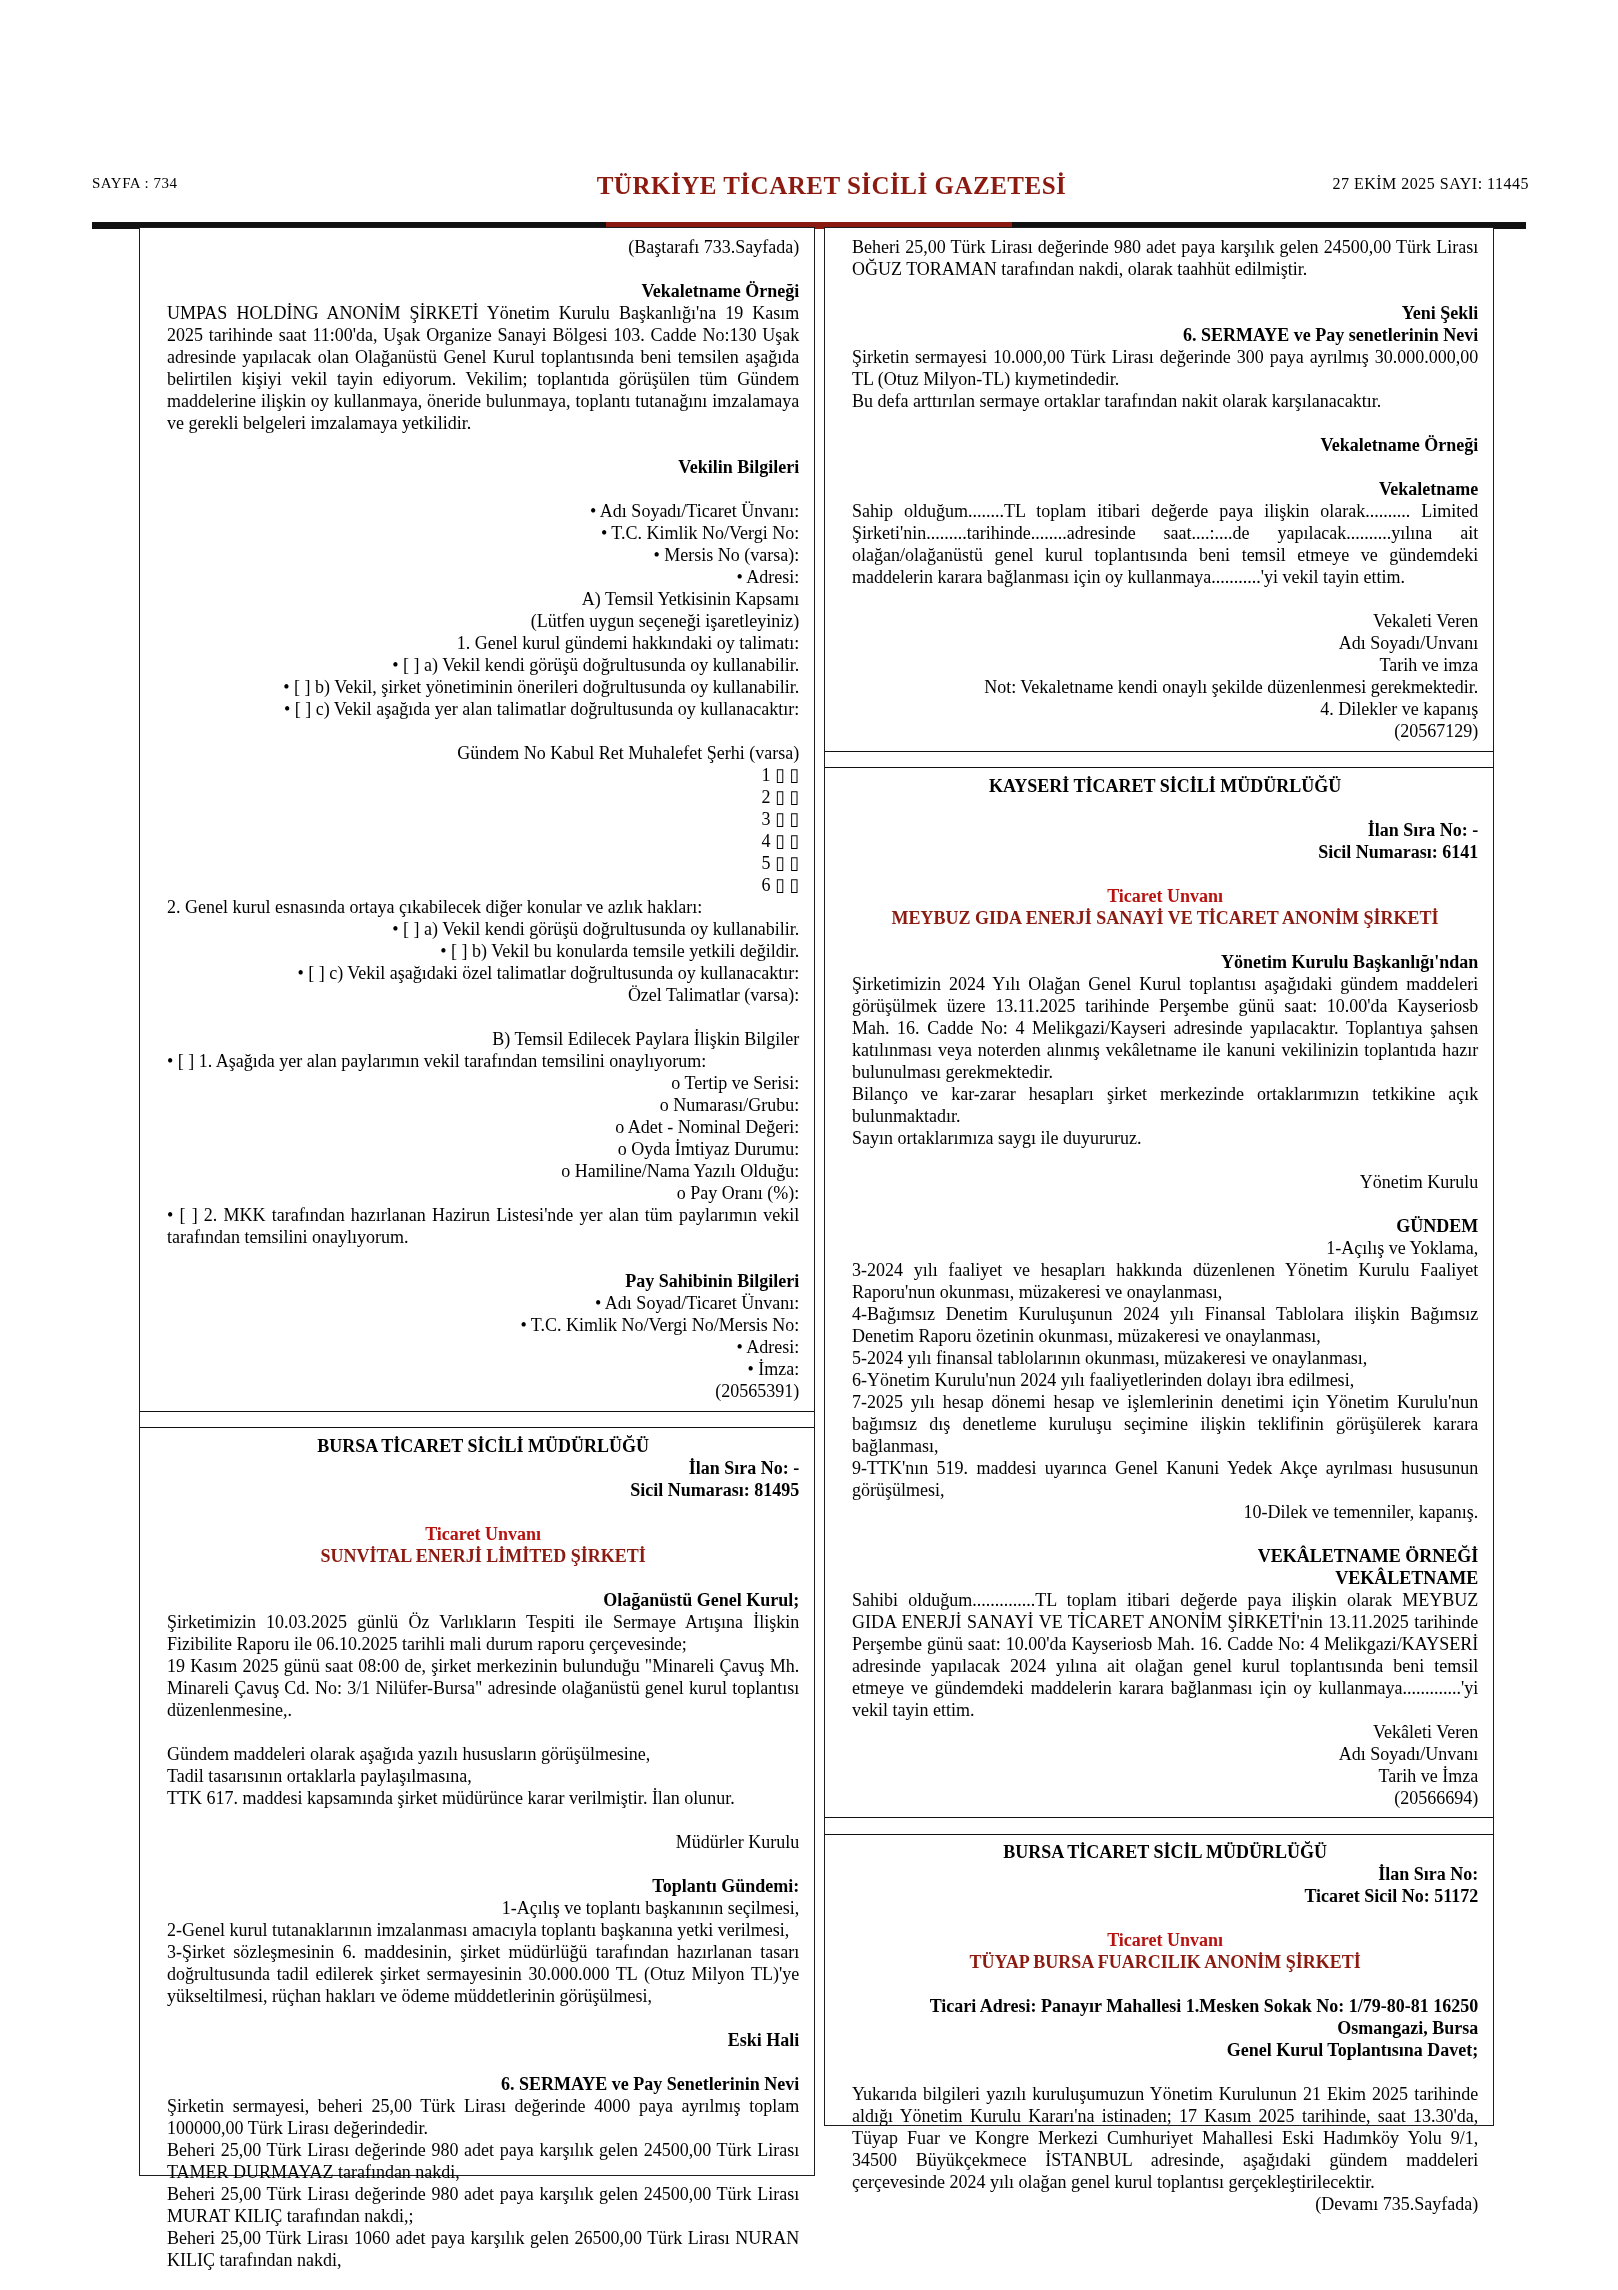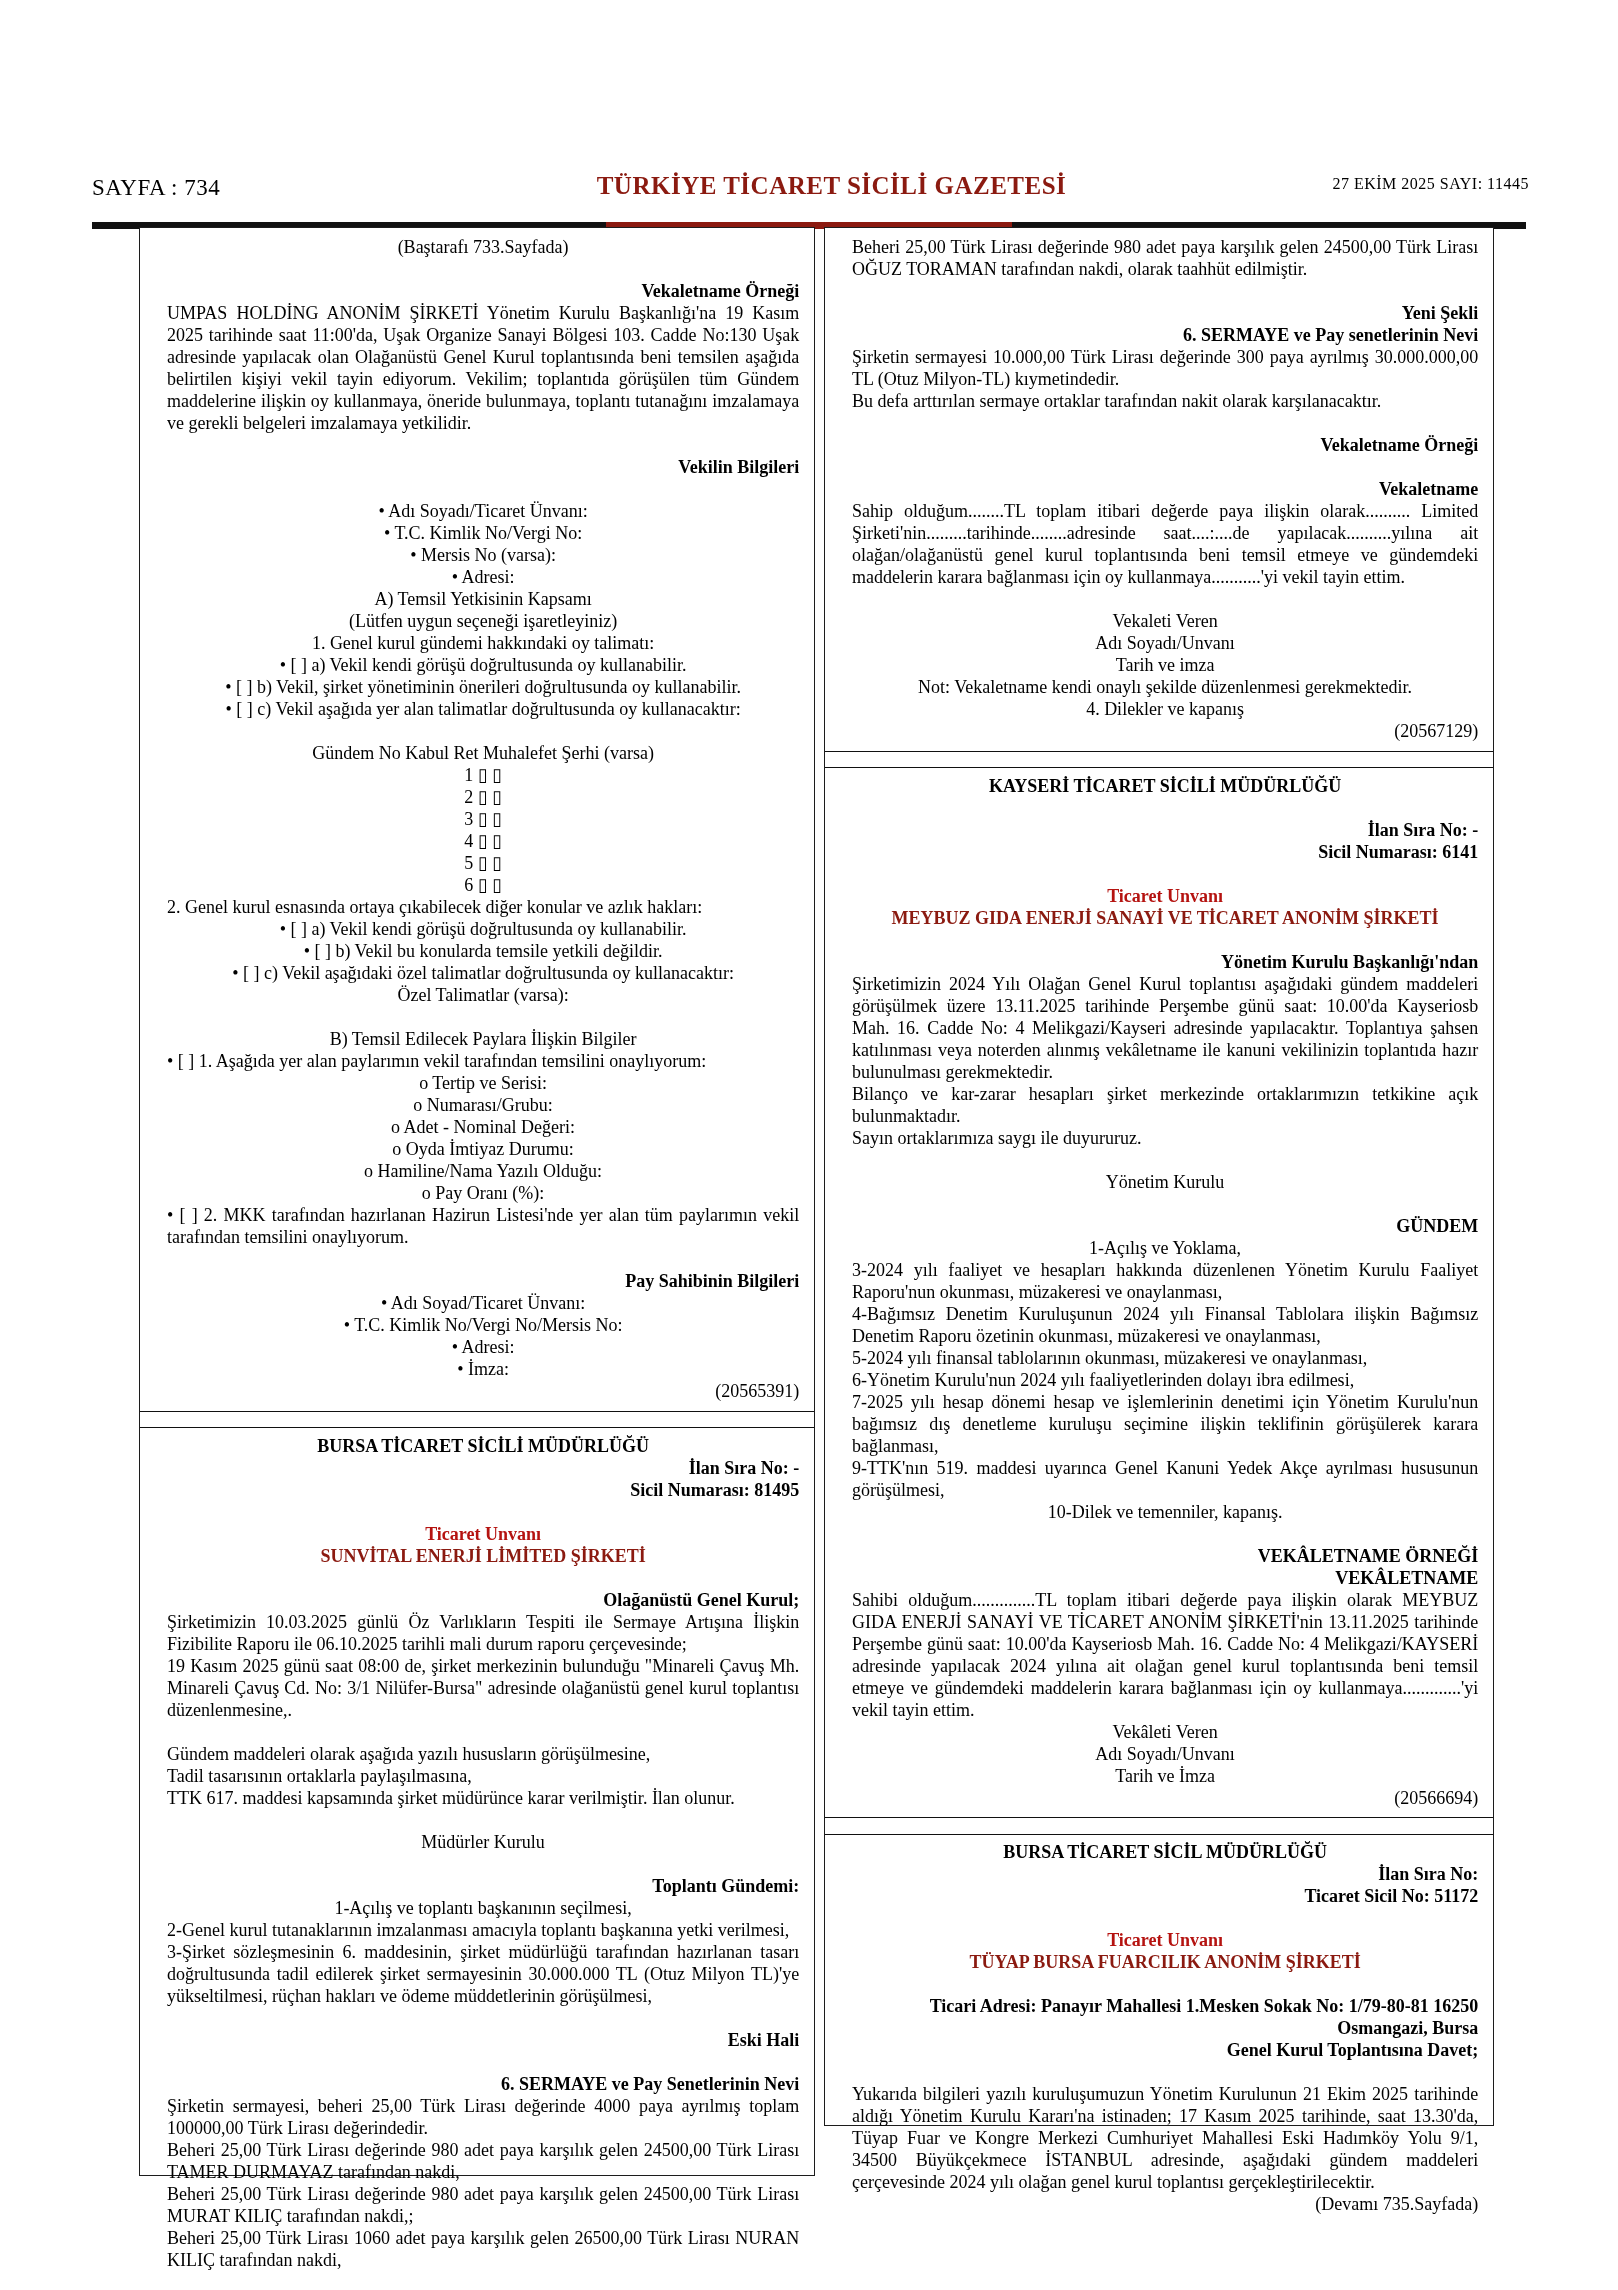--- a/index.html
+++ b/index.html
@@ -10,21 +10,21 @@
   html,body{margin:0;padding:0;background:#fff;}
   .page{
     position:relative;
     width:1619px;height:2291px;
     background:#ffffff;
     font-family:"Liberation Serif","DejaVu Serif",serif;
     color:#000;
     overflow:hidden;
   }
   
-  .hdr-left{position:absolute;left:92px;top:175px;font-size:23px;letter-spacing:0.5px;}
+  .hdr-left{position:absolute;left:92px;top:175px;font-size:15px;letter-spacing:0.5px;}
   .hdr-center{position:absolute;left:0;right:0;top:172px;text-align:center;
     font-size:25px;font-weight:bold;color:var(--name-red);letter-spacing:0.5px;padding-left:44px;}
   .hdr-right{position:absolute;right:90px;top:175px;font-size:16px;letter-spacing:0.5px;}
   .top-rule{position:absolute;left:92px;top:222px;width:1434px;height:6.5px;background:var(--rule-black);}
   .top-rule-red{position:absolute;left:606px;top:222px;width:406px;height:6.5px;background:var(--name-red);}
   
   .col{
     position:absolute;
     border:1.8px solid #1c1c1c;
     box-sizing:border-box;
@@ -32,21 +32,21 @@
     padding:8.3px 14.8px 7.4px 27px;
     font-size:18px;
     line-height:22px;
   }
   .col-left{left:139px;top:227px;width:676px;height:1949px;}
   .col-right{left:824px;top:227px;width:670px;height:1899px;}
   
   .blk{margin:0;}
   .h{font-weight:bold;text-align:right;}
   .p{text-align:justify;}
-  .pl{text-align:center;}
+  .pl{text-align:right;}
   .center{font-weight:bold;text-align:center;}
   .red-label{font-weight:bold;text-align:center;color:var(--label-red);}
   .red-name{font-weight:bold;text-align:center;color:var(--name-red);}
   .right{text-align:right;}
   .gap{height:22px;}
   .divider2{
     height:15.7px;
     border-top:1.8px solid var(--rule-black);
     border-bottom:1.8px solid var(--rule-black);
     margin:8.3px -14.8px 6.5px -27px;

